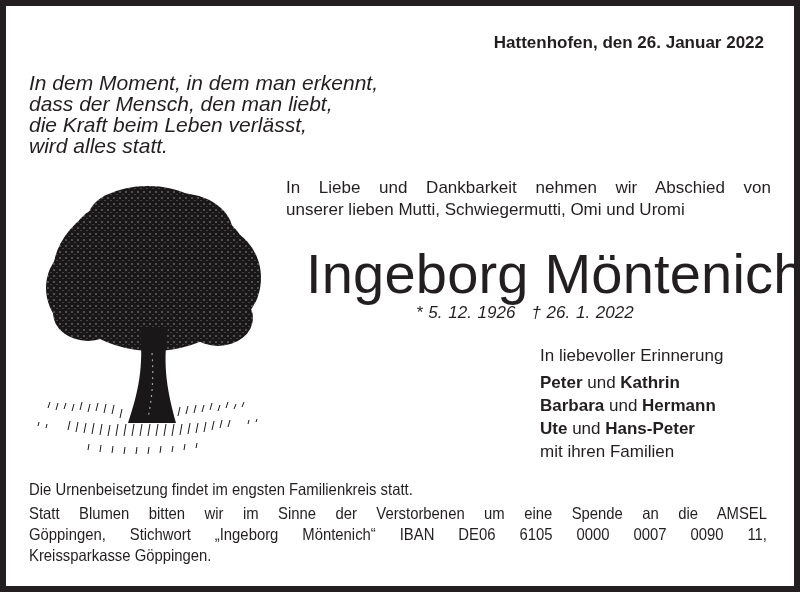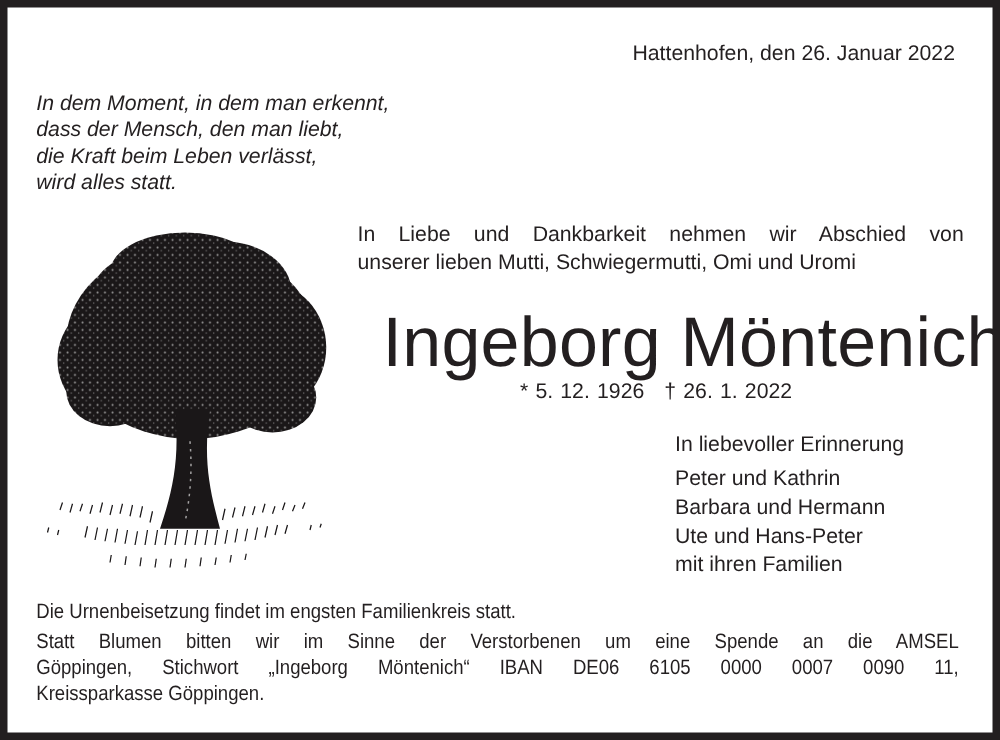--- a/index.html
+++ b/index.html
@@ -1,29 +1,29 @@
 <!DOCTYPE html>
 <html><head>
 <meta charset="utf-8">
 <style>
   html, body { margin: 0; padding: 0; }
   body { width: 800px; height: 592px; background: #231f20; position: relative; overflow: hidden;
          font-family: "Liberation Sans", "DejaVu Sans", sans-serif; color: #231f20; }
   .card { position: absolute; left: 6px; top: 6px; width: 788px; height: 580px; background: #fff; }
   .abs { position: absolute; white-space: nowrap; }
-  .date { right: 30px; top: 27px; font-size: 17px; }
-  .poem { left: 23px; top: 66px; font-size: 17px; font-style: italic; line-height: 21px; }
+  .date { right: 30px; top: 27px; font-size: 17px; font-weight: bold; }
+  .poem { left: 23px; top: 66px; font-size: 21px; font-style: italic; line-height: 21px; }
   .intro { left: 280px; top: 171px; font-size: 17px; line-height: 22px; width: 485px; text-align: justify; }
   .intro .l1 { display: block; text-align: justify; text-align-last: justify; }
   .name { left: 300px; top: 235px; font-size: 56px; letter-spacing: 0.2px; }
-  .dates { left: 410px; top: 297px; font-size: 17px; word-spacing: 1px; }
+  .dates { left: 410px; top: 297px; font-size: 17px; word-spacing: 1px; font-style: italic; }
   .dates .gap { display: inline-block; width: 16px; }
   .memory { left: 534px; top: 338px; font-size: 17px; line-height: 23px; }
   .memory .first { margin-bottom: 4px; }
-  .memory b { font-weight: normal; }
+  .memory b { font-weight: bold; }
   .urn { left: 23px; top: 474px; font-size: 16.5px; transform: scaleX(0.9); transform-origin: left top; }
   .note { left: 23px; top: 497px; font-size: 16.5px; line-height: 21px; width: 820px; transform: scaleX(0.9); transform-origin: left top; white-space: normal; }
   .note .j { display: block; text-align: justify; text-align-last: justify; }
   .tree { left: 22px; top: 172px; width: 245px; height: 300px; }
 </style>
 </head>
 <body>
 
 <div class="card">
 

